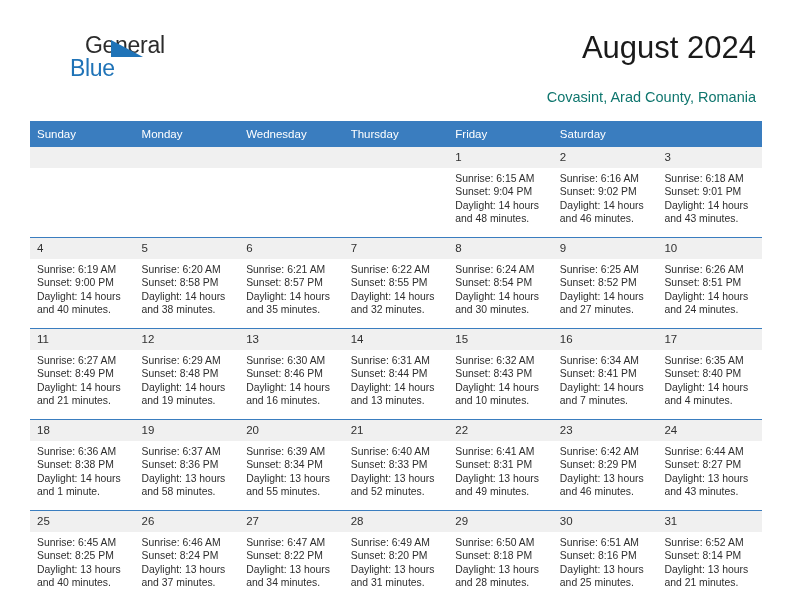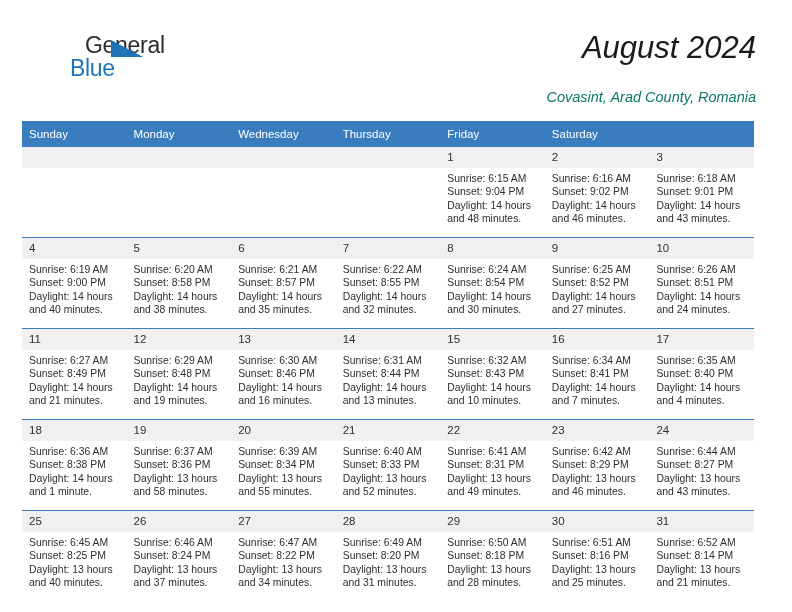--- a/index.html
+++ b/index.html
@@ -59,40 +59,39 @@
     left: 75px;
     top: 10px;
     width: 0;
     height: 0;
     border-left: 32px solid #1f73b7;
     border-top: 17px solid transparent;
   }
   .titles {
     text-align: right;
     flex: none;
-    font-style: italic;
   }
   .month-title {
     font-size: 31px;
     font-weight: normal;
     color: #1a1a1a;
     line-height: 36px;
     white-space: nowrap;
   }
   .location {
     font-size: 14.5px;
     color: #0f766e;
     line-height: 20px;
     margin-top: 21px;
     white-space: nowrap;
   }
 
   
   .calendar {
-    margin: 14px 30px 0 22px;
+    margin: 14px 30px 0 30px;
     width: 732px;
     box-sizing: border-box;
   }
   .weekdays {
     display: grid;
     grid-template-columns: repeat(7, 1fr);
     background: #3a7dbf;
   }
   .weekday {
     color: #ffffff;

